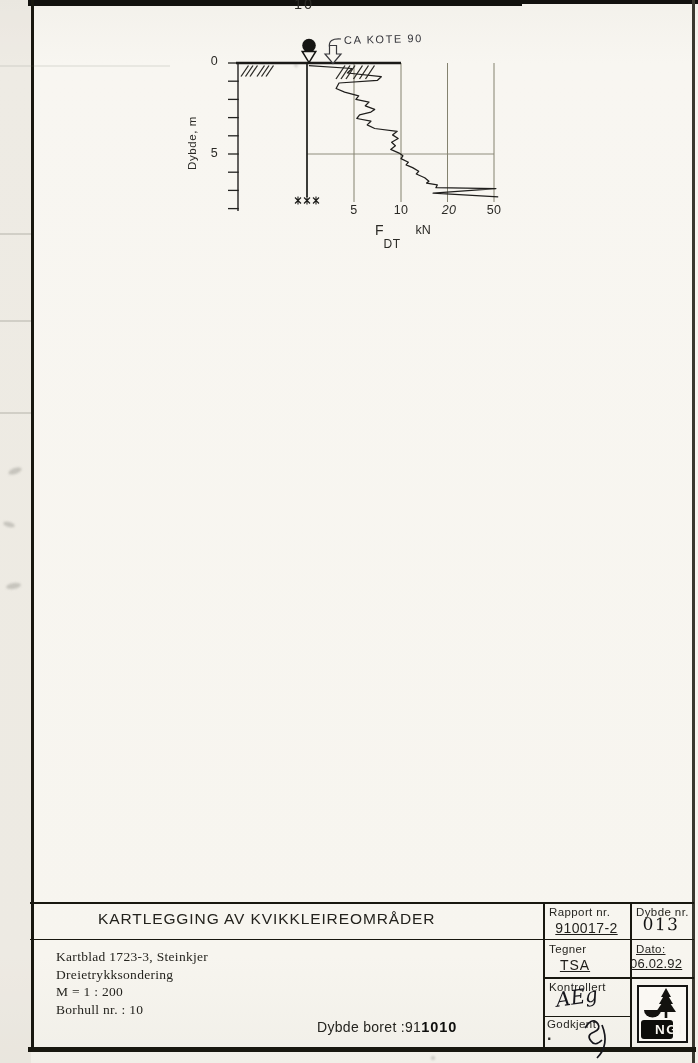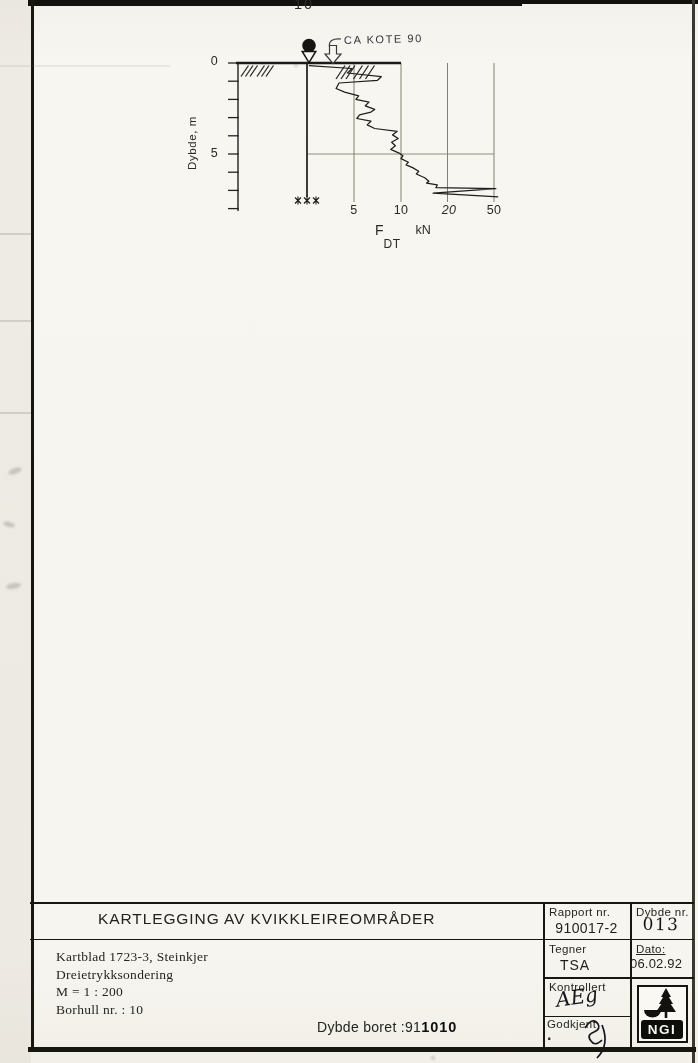--- a/index.html
+++ b/index.html
@@ -8,21 +8,21 @@
         font-family:"Liberation Sans",sans-serif;color:#2d2c28;}
   .abs{position:absolute;}
   .rule{position:absolute;background:#18170f;}
   .lbl{position:absolute;white-space:nowrap;line-height:1.15;}
   .tick-num{font-size:12.5px;letter-spacing:.4px;color:#2b2a26;}
   .xtick{position:absolute;width:22px;text-align:center;top:203px;}
   .ylabel{position:absolute;writing-mode:vertical-rl;transform:rotate(180deg);
           font-size:11.5px;letter-spacing:.6px;color:#2b2a26;}
   .hand{color:#34343a;}
   .tb-label{font-size:11.5px;letter-spacing:.4px;color:#262521;}
-  .tb-value{font-size:14px;letter-spacing:.4px;color:#1f1e1a;}
+  .tb-value{font-size:14px;letter-spacing:.4px;color:#1f1e1a;text-decoration:underline;}
   .info-line{font-size:13.5px;letter-spacing:.3px;color:#25241f;line-height:17.5px;}
   .smudge{position:absolute;background:rgba(98,96,88,.28);border-radius:50%;filter:blur(1px);}
   .streak{position:absolute;background:rgba(110,108,96,.22);height:1.5px;}
   .ngi-bar{position:absolute;background:#0d0d0a;border-radius:3px;color:#f7f5ef;
            font-weight:bold;font-size:13.5px;letter-spacing:1.5px;text-align:center;}
 </style>
 </head>
 <body>
 
 <div class="page">
@@ -153,16 +153,16 @@
     </svg>
 
     <div class="abs" style="left:637px;top:985px;width:51px;height:58px;border:2.5px solid #141412;background:#faf8f3;box-sizing:border-box;">
       <svg width="44" height="32" viewBox="0 0 44 32" style="position:absolute;left:1px;top:1px;">
         <path d="M4,22 h17 a8.5,7.5 0 0 1 -17,0 z" fill="#13120f"></path>
         <polygon points="26,0 21,9 31,9" fill="#13120f"></polygon>
         <polygon points="26,4 19,16 33,16" fill="#13120f"></polygon>
         <polygon points="26,9 16,24 36,24" fill="#13120f"></polygon>
         <rect x="24.7" y="24" width="2.6" height="6" fill="#13120f"></rect>
       </svg>
-      <div class="ngi-bar" style="left:2px;top:33px;width:42px;height:19px;line-height:19px;">NGI</div>
+      <div class="ngi-bar" style="left:2px;top:33px;width:18px;height:19px;line-height:19px;padding-left:14px;">NGI</div>
     </div>
   </div>
 </div>
 
 </body></html>

